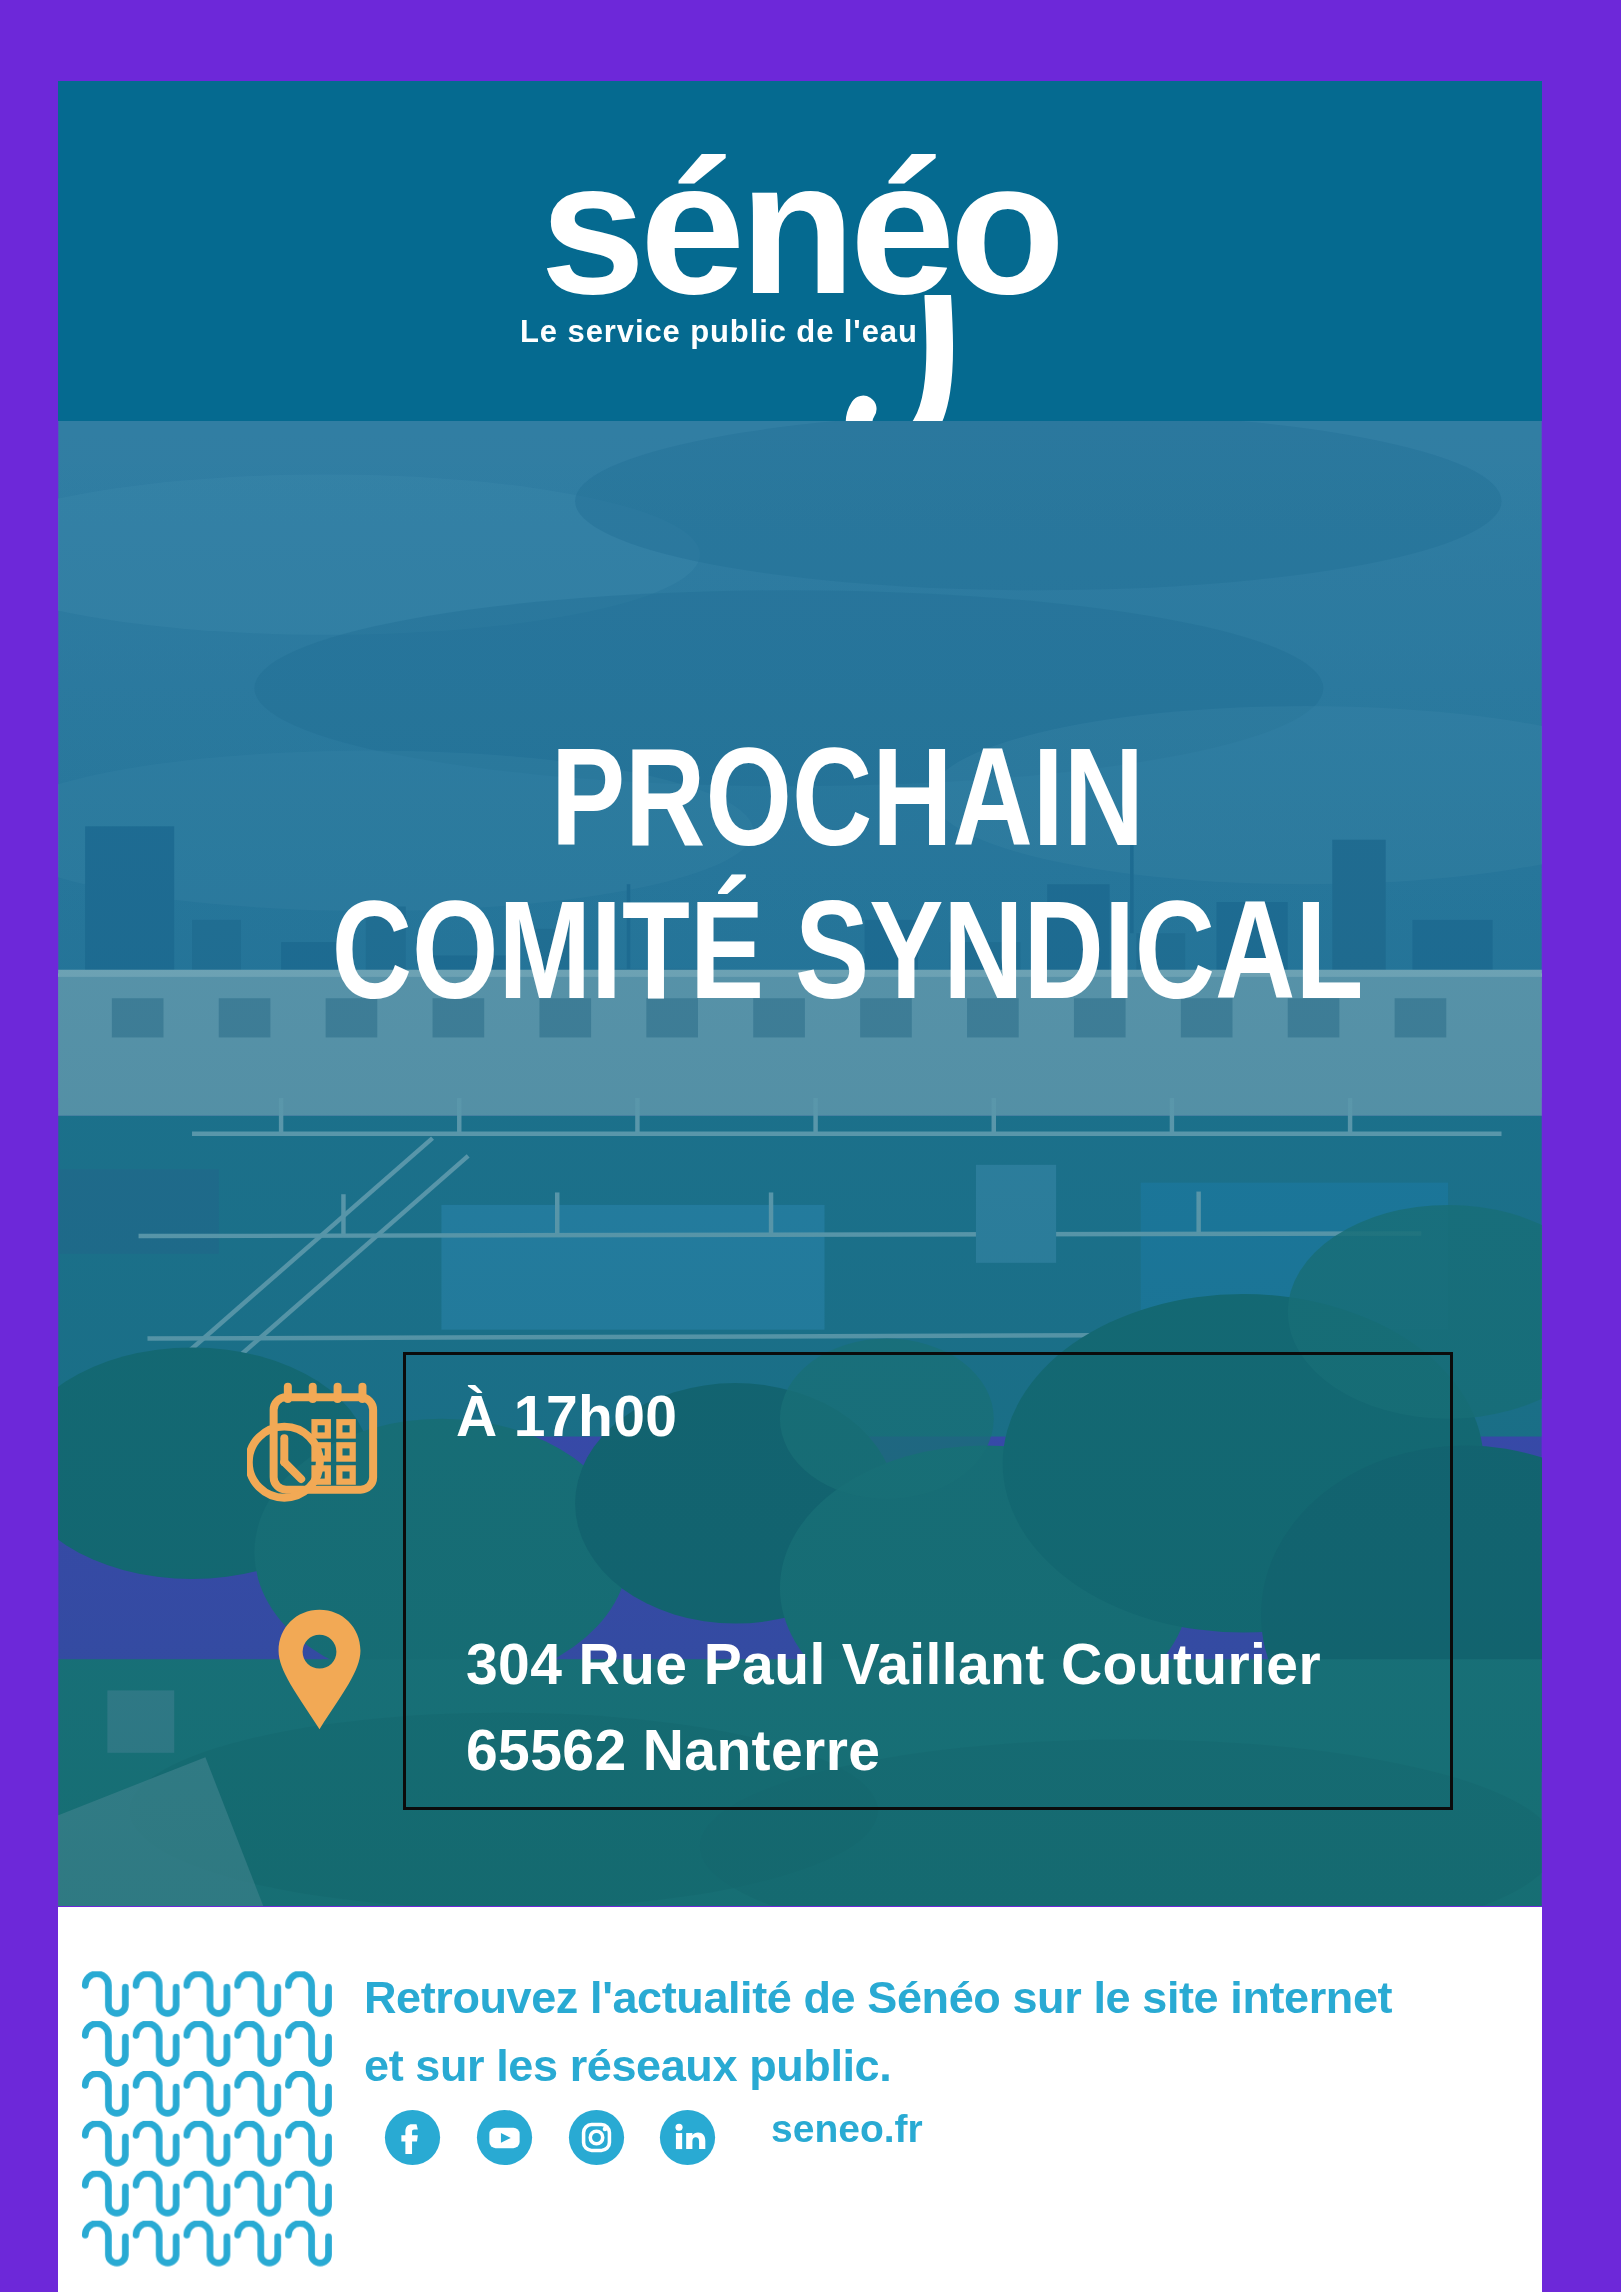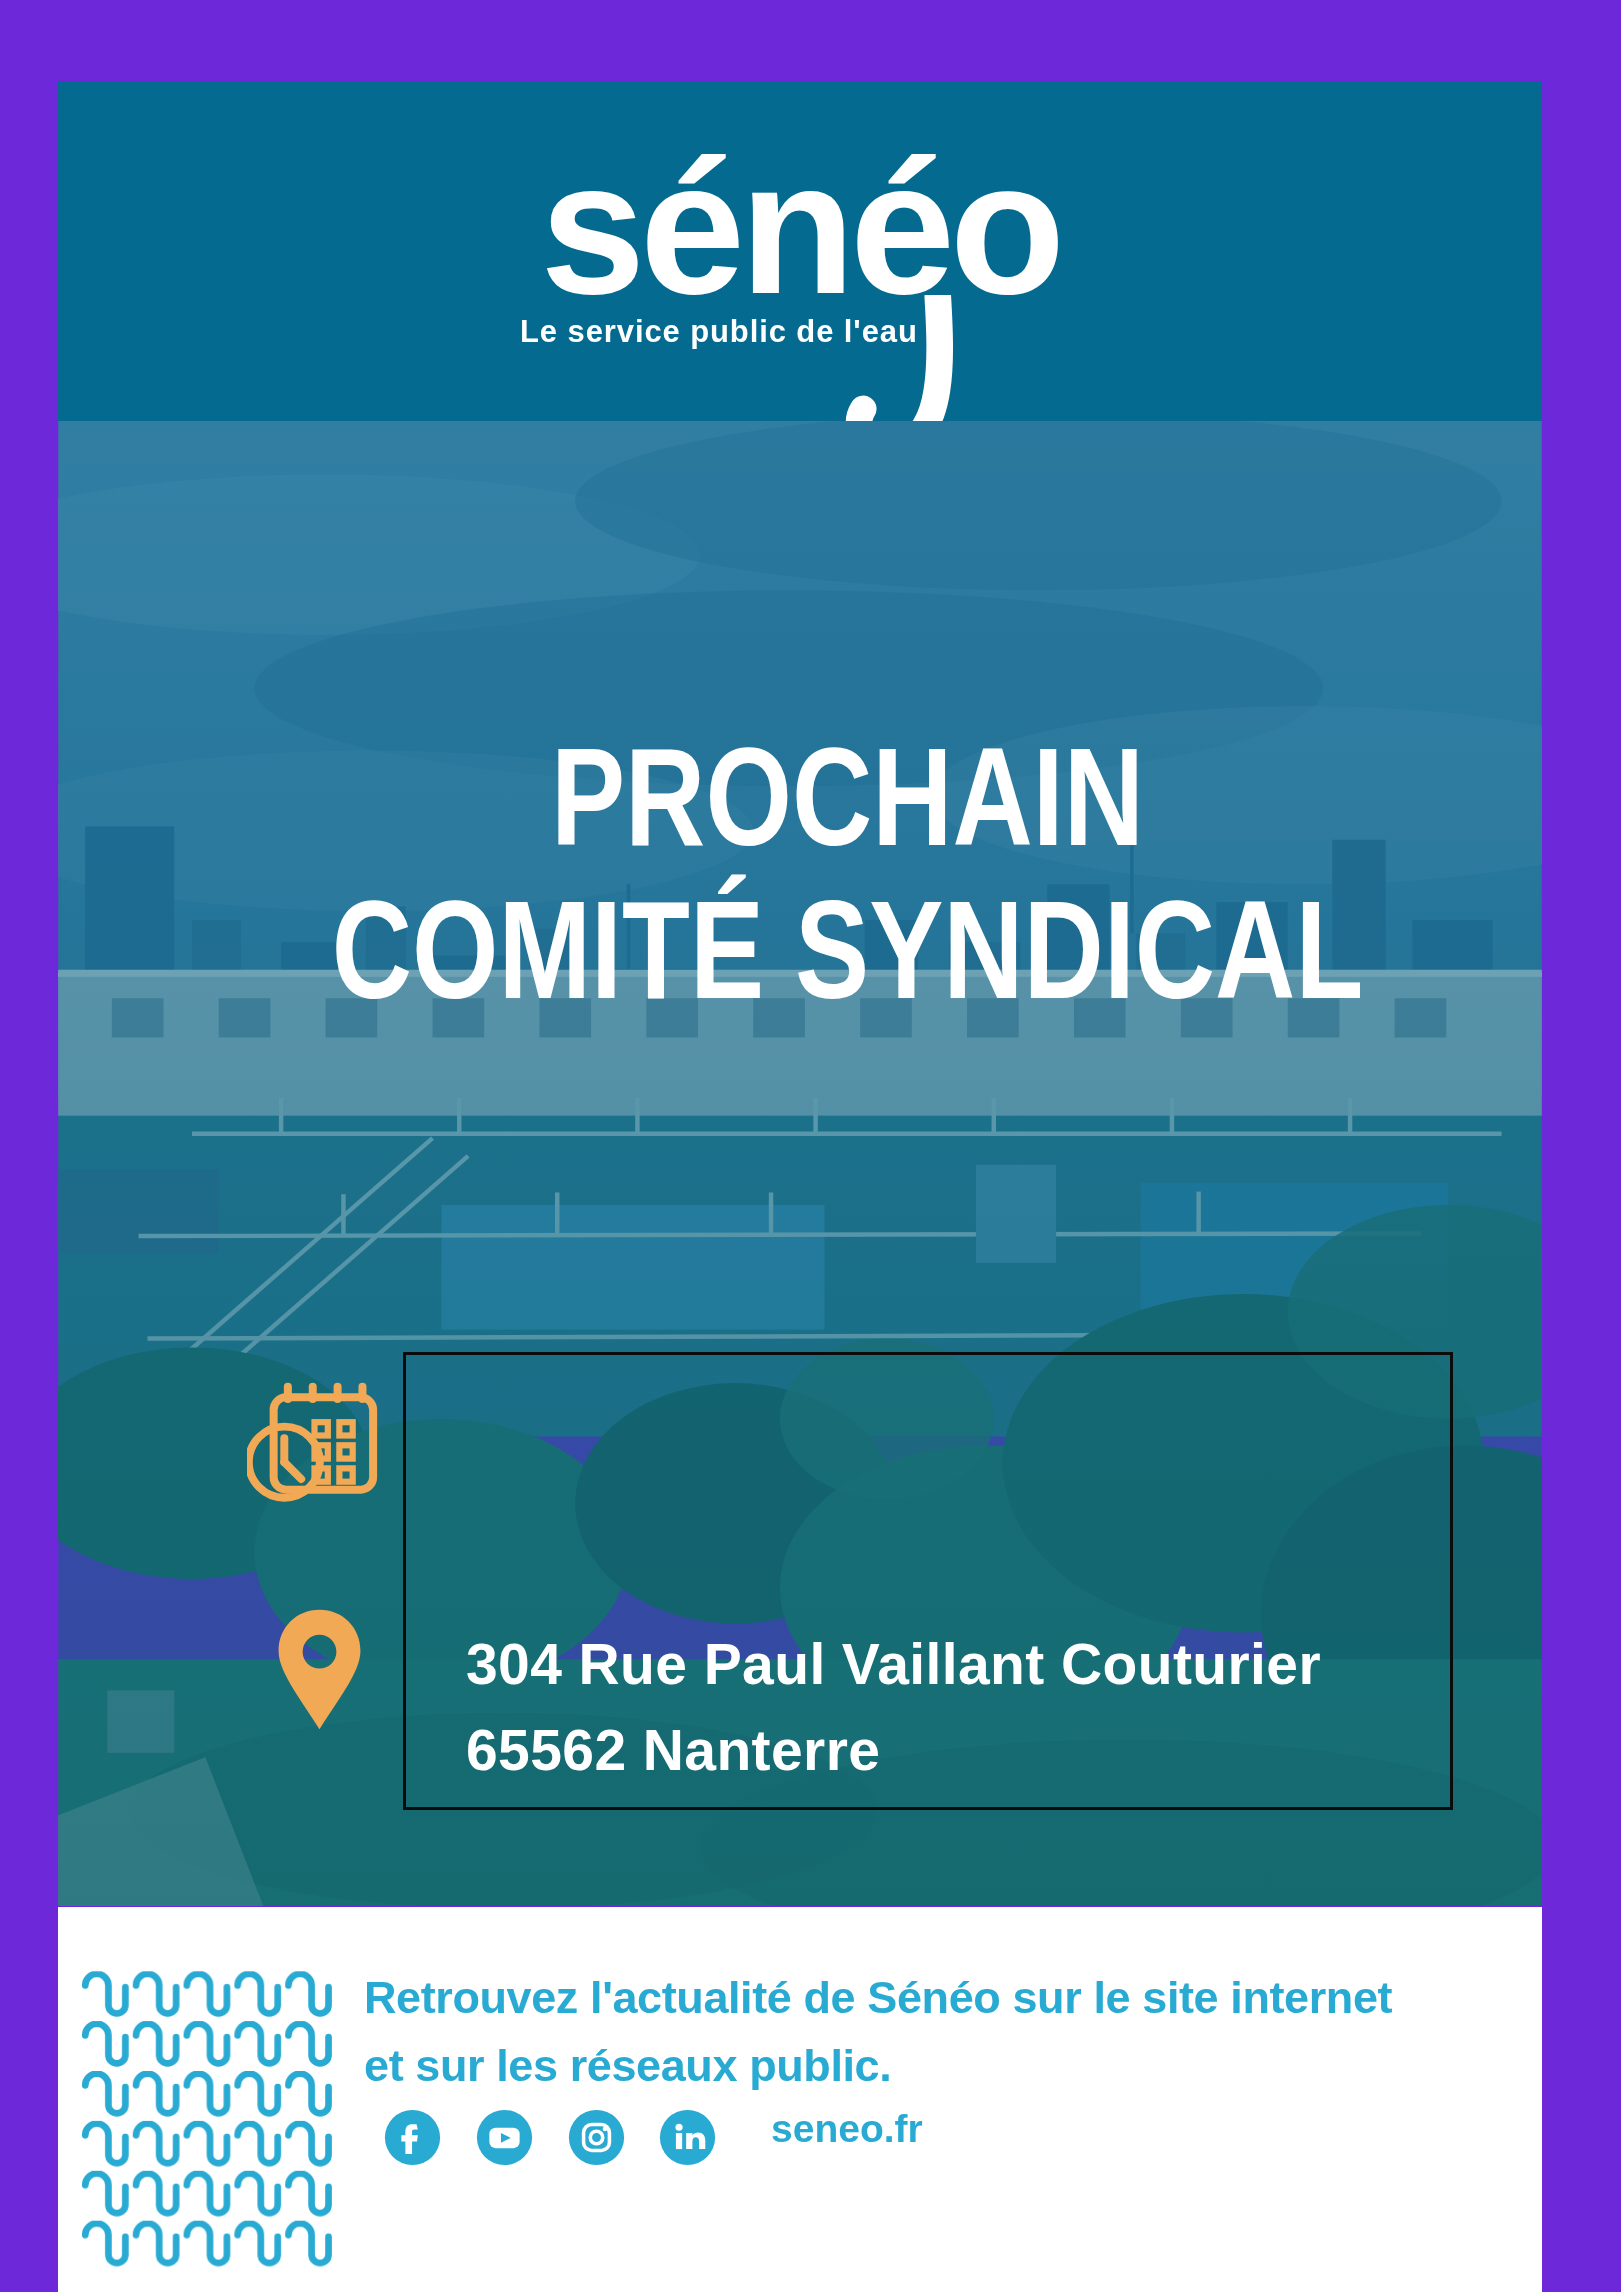--- a/index.html
+++ b/index.html
@@ -210,20 +210,21 @@
           <rect x="76" y="104" width="15" height="15"></rect>
             <rect x="104" y="104" width="15" height="15"></rect>
         </g>
         <circle cx="42" cy="97" r="40"></circle>
         <path d="M42,97 V70"></path>
         <path d="M42,97 L61,116"></path>
       </g>
     </svg>
 
     <div class="event-text event-datetime">
+      <div>À 17h00</div>
     </div>
 
     <svg class="pin-icon" width="89" height="127" viewBox="0 0 100 142">
       <path fill-rule="evenodd" fill="#F2A955" d="M50,4 C24,4 4,24 4,50 c0,22 20,48 46,88 26,-40 46,-66 46,-88 C96,24 76,4 50,4 z
            M50,70 a19,19 0 1 1 0.01,-38 a19,19 0 0 1 -0.01,38 z"></path>
     </svg>
 
     <div class="event-text event-address">
       <div>304 Rue Paul Vaillant Couturier</div>
       <div>65562 Nanterre</div>

